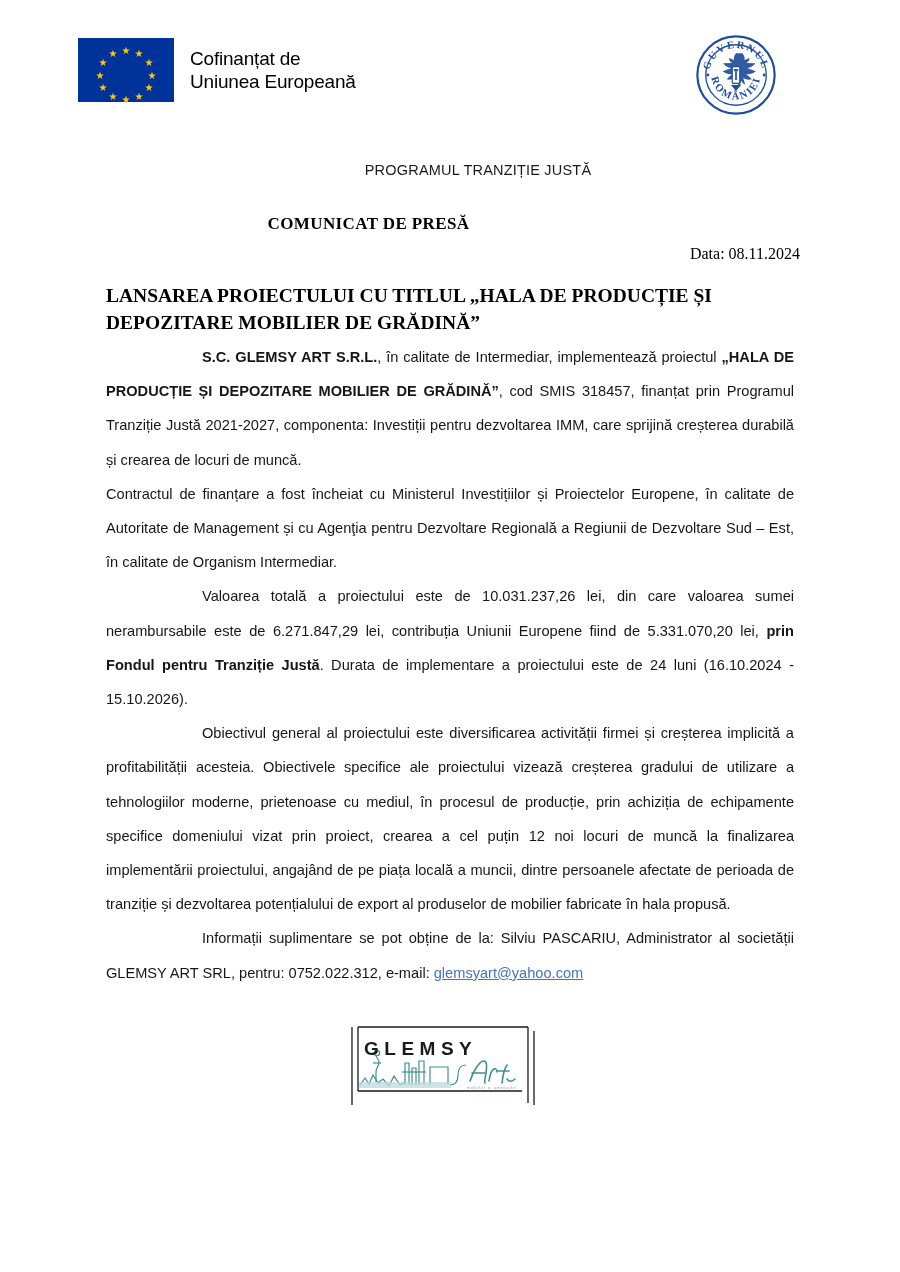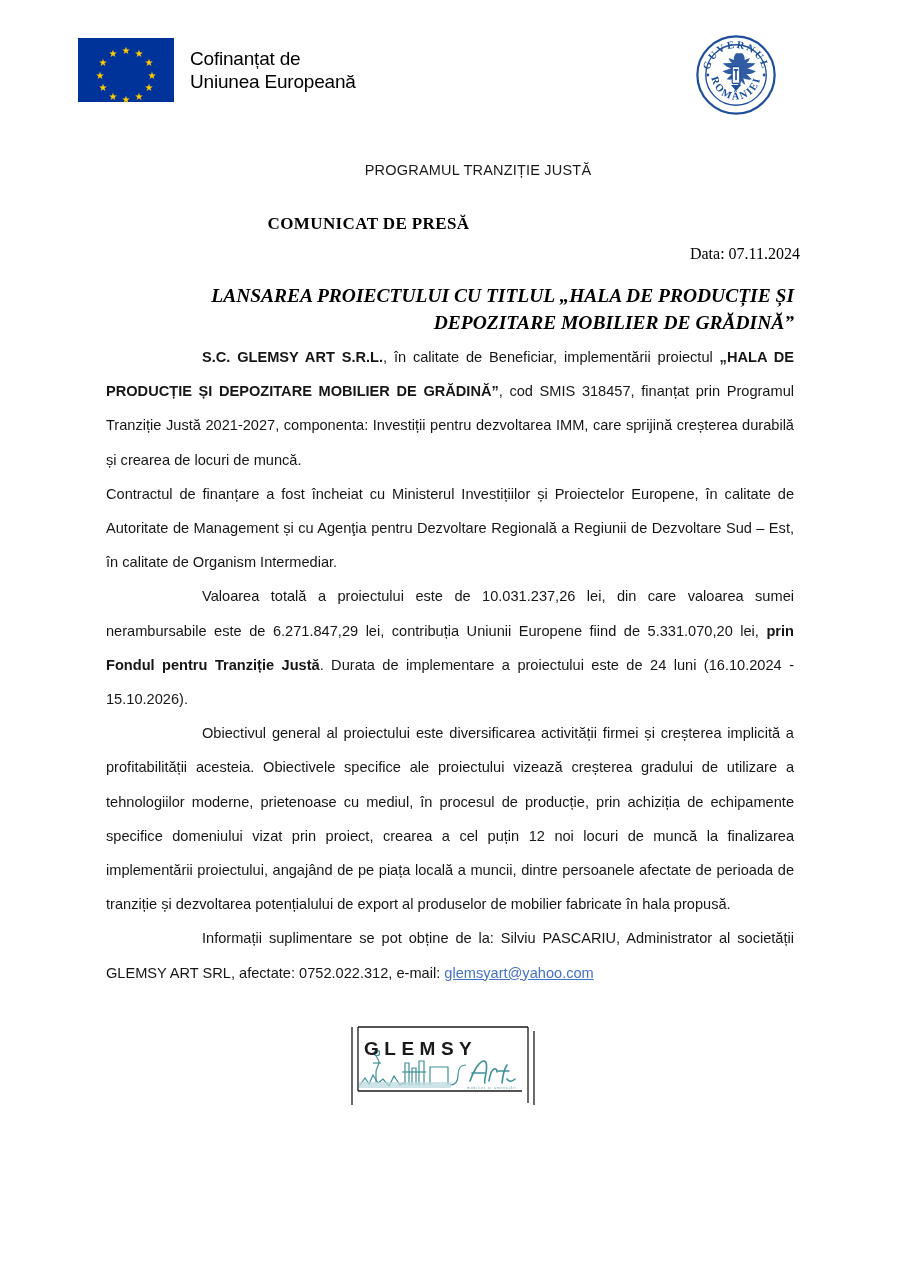--- a/index.html
+++ b/index.html
@@ -101,27 +101,26 @@
     text-align: right;
     font-family: "Liberation Serif", serif;
     font-size: 16px;
     color: #000000;
   }
   .doc-title {
     position: absolute;
     top: 282px;
     left: 106px;
     width: 688px;
-    text-align: right;
+    text-align: left;
     font-family: "Liberation Serif", serif;
     font-weight: bold;
     font-size: 19.5px;
     line-height: 27px;
     color: #000000;
-    font-style: italic;
   }
 
   .body-text {
     position: absolute;
     top: 340px;
     left: 106px;
     width: 688px;
   }
   .body-text p {
     margin: 0 0 0 0;
@@ -198,34 +197,34 @@
           <rect x="47.3" y="43" width="5.4" height="2" fill="#1f4e9c"></rect>
           <rect x="49" y="43" width="2" height="13" fill="#1f4e9c"></rect>
           <path d="M44 62 h12 l-6 7 z"></path>
         </g>
       </svg>
     </div>
   </div>
 
   <div class="program-line">PROGRAMUL TRANZIȚIE JUSTĂ</div>
   <div class="presa-line">COMUNICAT DE PRESĂ</div>
-  <div class="date-line">Data: 07.11.2024</div>
+  <div class="date-line">Data: 08.11.2024</div>
   <div class="doc-title">LANSAREA PROIECTULUI CU TITLUL „HALA DE PRODUCȚIE ȘI DEPOZITARE MOBILIER DE GRĂDINĂ”</div>
 
   <div class="body-text">
 
-    <p class="indent"><b>S.C. GLEMSY ART S.R.L.</b><span>, în calitate de Beneficiar, implementării proiectul </span><b>„HALA DE PRODUCȚIE ȘI DEPOZITARE MOBILIER DE GRĂDINĂ”</b><span>, cod SMIS 318457, finanțat prin Programul Tranziție Justă 2021-2027, componenta: Investiții pentru dezvoltarea IMM, care sprijină creșterea durabilă și crearea de locuri de muncă.</span></p>
+    <p class="indent"><b>S.C. GLEMSY ART S.R.L.</b><span>, în calitate de Intermediar, implementează proiectul </span><b>„HALA DE PRODUCȚIE ȘI DEPOZITARE MOBILIER DE GRĂDINĂ”</b><span>, cod SMIS 318457, finanțat prin Programul Tranziție Justă 2021-2027, componenta: Investiții pentru dezvoltarea IMM, care sprijină creșterea durabilă și crearea de locuri de muncă.</span></p>
 
     <p>Contractul de finanțare a fost încheiat cu Ministerul Investițiilor și Proiectelor Europene, în calitate de Autoritate de Management și cu Agenţia pentru Dezvoltare Regională a Regiunii de Dezvoltare Sud – Est, în calitate de Organism Intermediar.</p>
 
     <p class="indent"><span>Valoarea totală a proiectului este de 10.031.237,26 lei, din care valoarea sumei nerambursabile este de 6.271.847,29 lei, contribuția Uniunii Europene fiind de 5.331.070,20 lei, </span><b>prin Fondul pentru Tranziție Justă</b><span>. Durata de implementare a proiectului este de 24 luni (16.10.2024 - 15.10.2026).</span></p>
 
     <p class="indent">Obiectivul general al proiectului este diversificarea activității firmei și creșterea implicită a profitabilității acesteia. Obiectivele specifice ale proiectului vizează creșterea gradului de utilizare a tehnologiilor moderne, prietenoase cu mediul, în procesul de producție, prin achiziția de echipamente specifice domeniului vizat prin proiect, crearea a cel puțin 12 noi locuri de muncă la finalizarea implementării proiectului, angajând de pe piața locală a muncii, dintre persoanele afectate de perioada de tranziție și dezvoltarea potențialului de export al produselor de mobilier fabricate în hala propusă.</p>
 
-    <p class="indent"><span>Informații suplimentare se pot obține de la: Silviu PASCARIU, Administrator al societății GLEMSY ART SRL, afectate: 0752.022.312, e-mail: </span><a class="maillink" href="#">glemsyart@yahoo.com</a></p>
+    <p class="indent"><span>Informații suplimentare se pot obține de la: Silviu PASCARIU, Administrator al societății GLEMSY ART SRL, pentru: 0752.022.312, e-mail: </span><a class="maillink" href="#">glemsyart@yahoo.com</a></p>
   </div>
 
   <div class="glemsy-logo">
     <svg viewBox="0 0 194 82" width="194" height="82" aria-hidden="true">
 
       <g stroke="#1a1a1a" stroke-width="1.3" fill="none">
         <path d="M6 2 L6 80"></path>
         <path d="M12 2 L12 66"></path>
         <path d="M12 2 L182 2"></path>
         <path d="M182 2 L182 78"></path>

